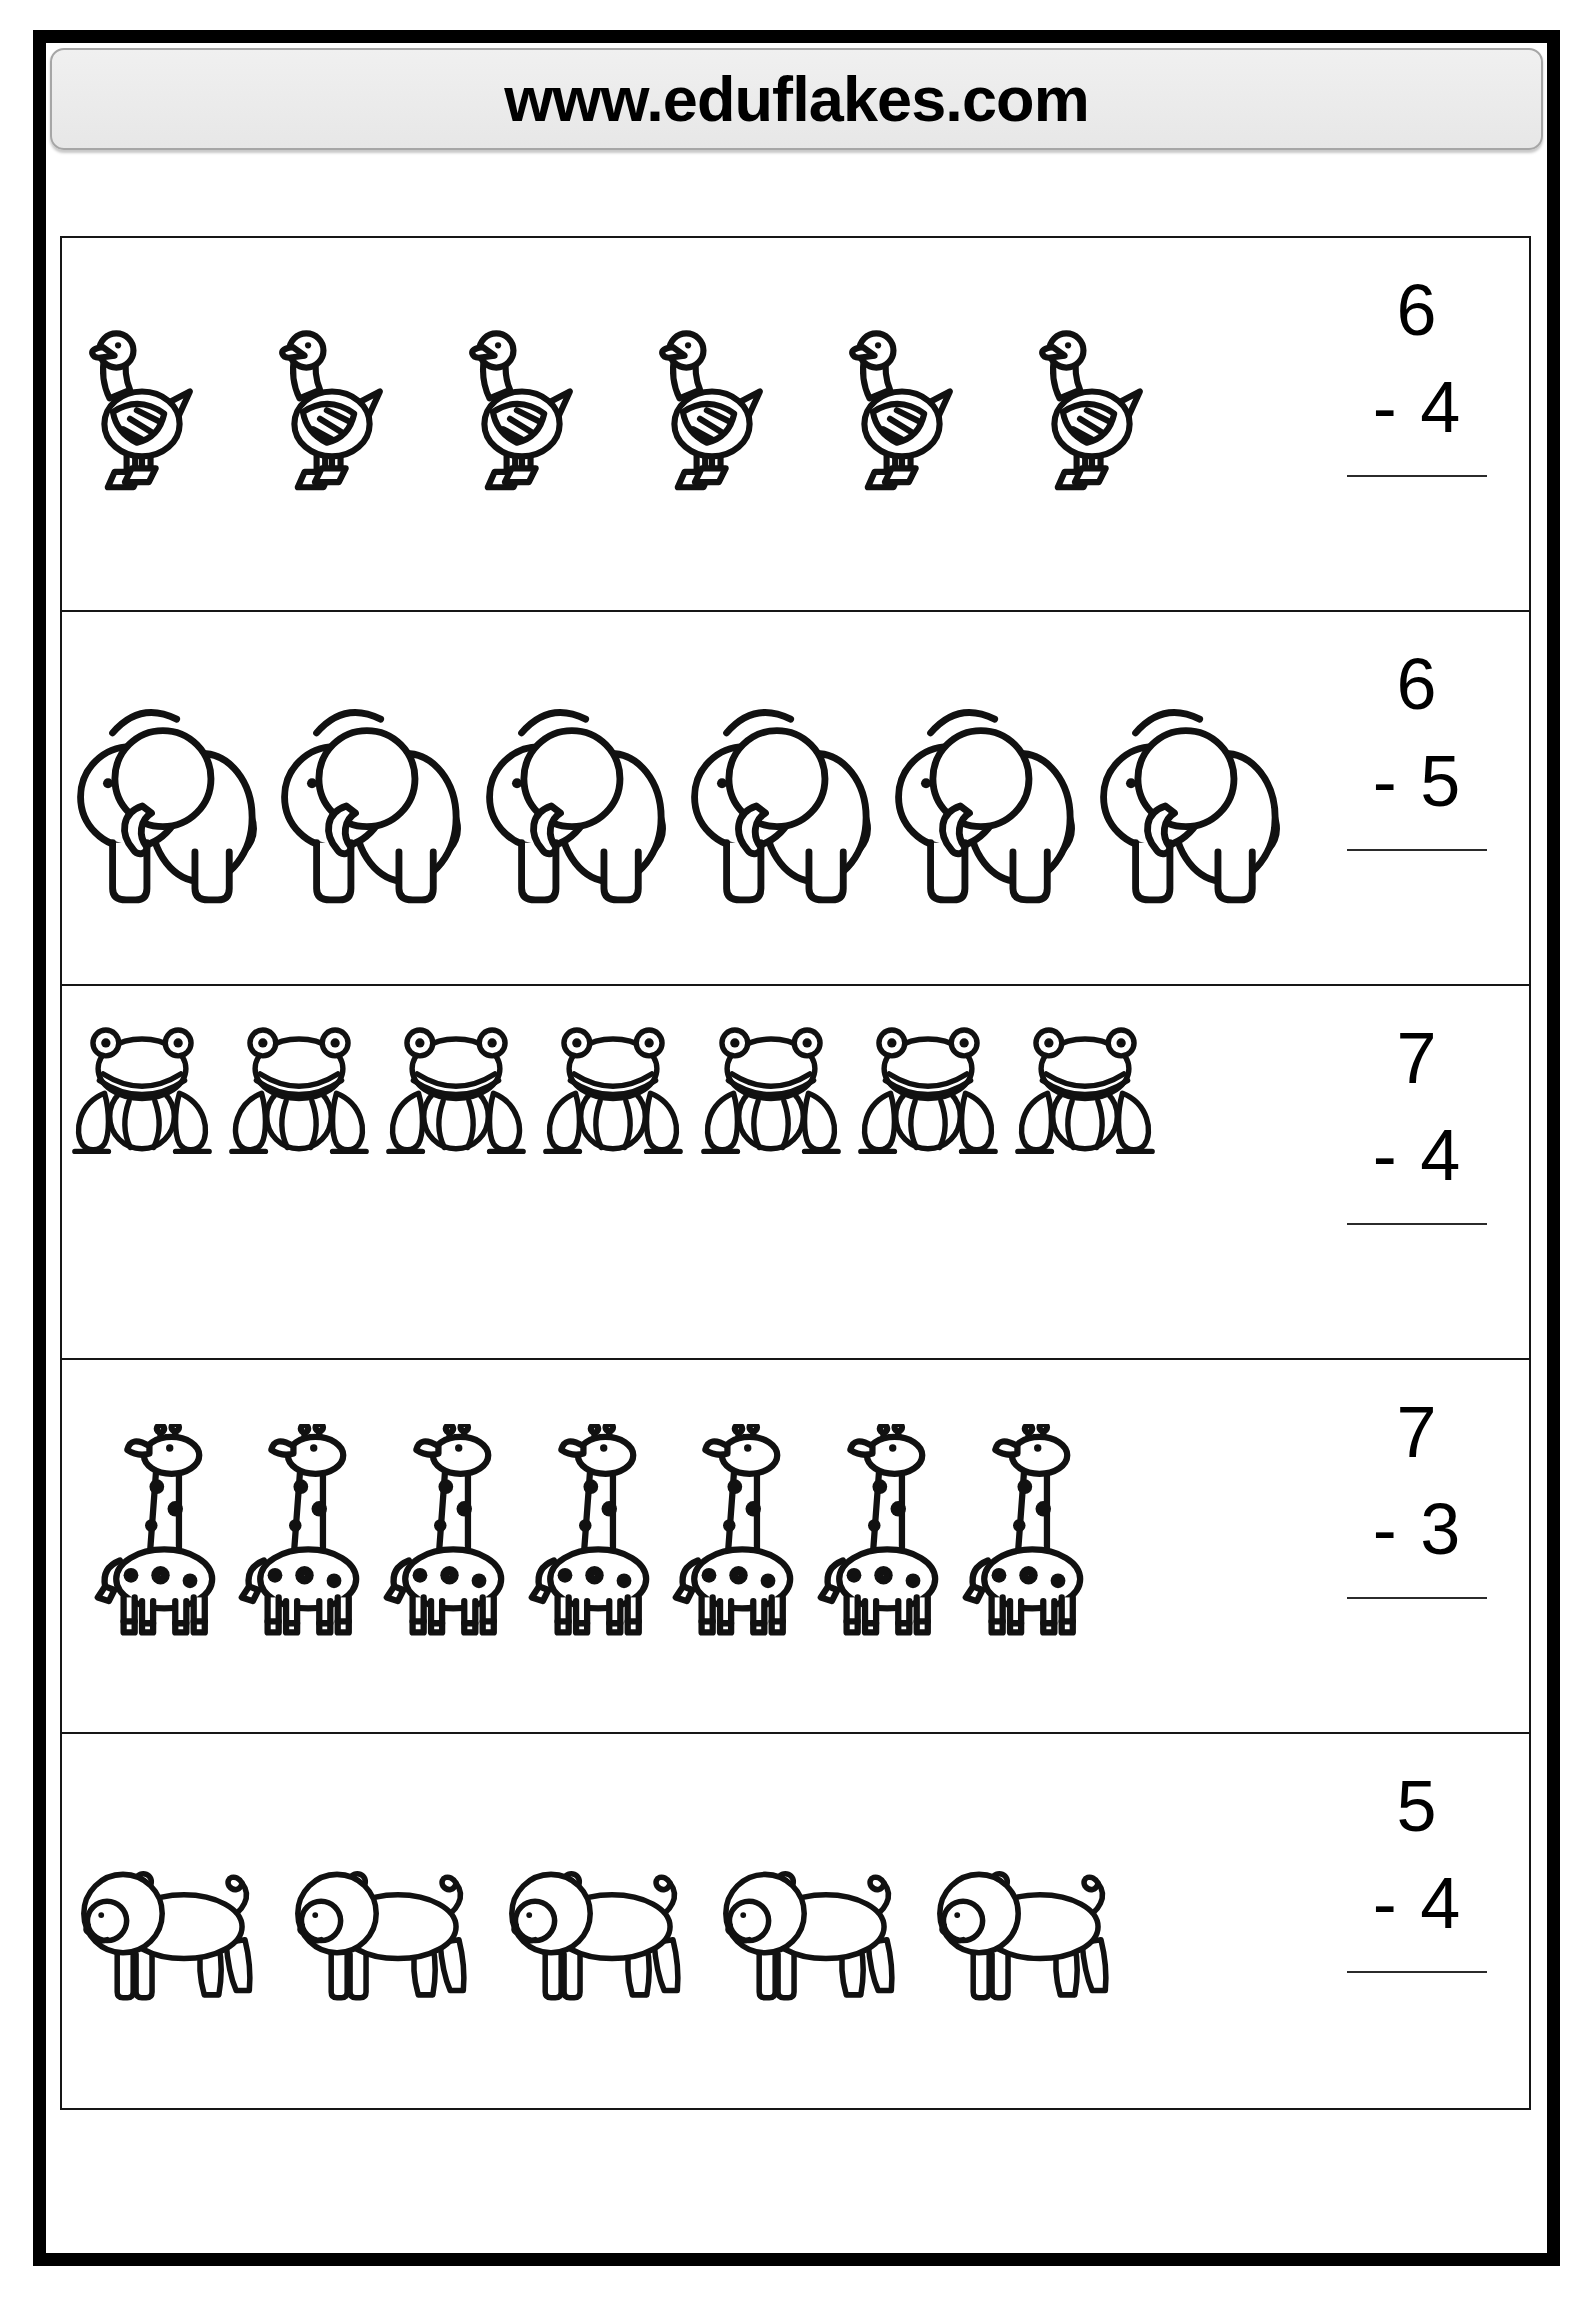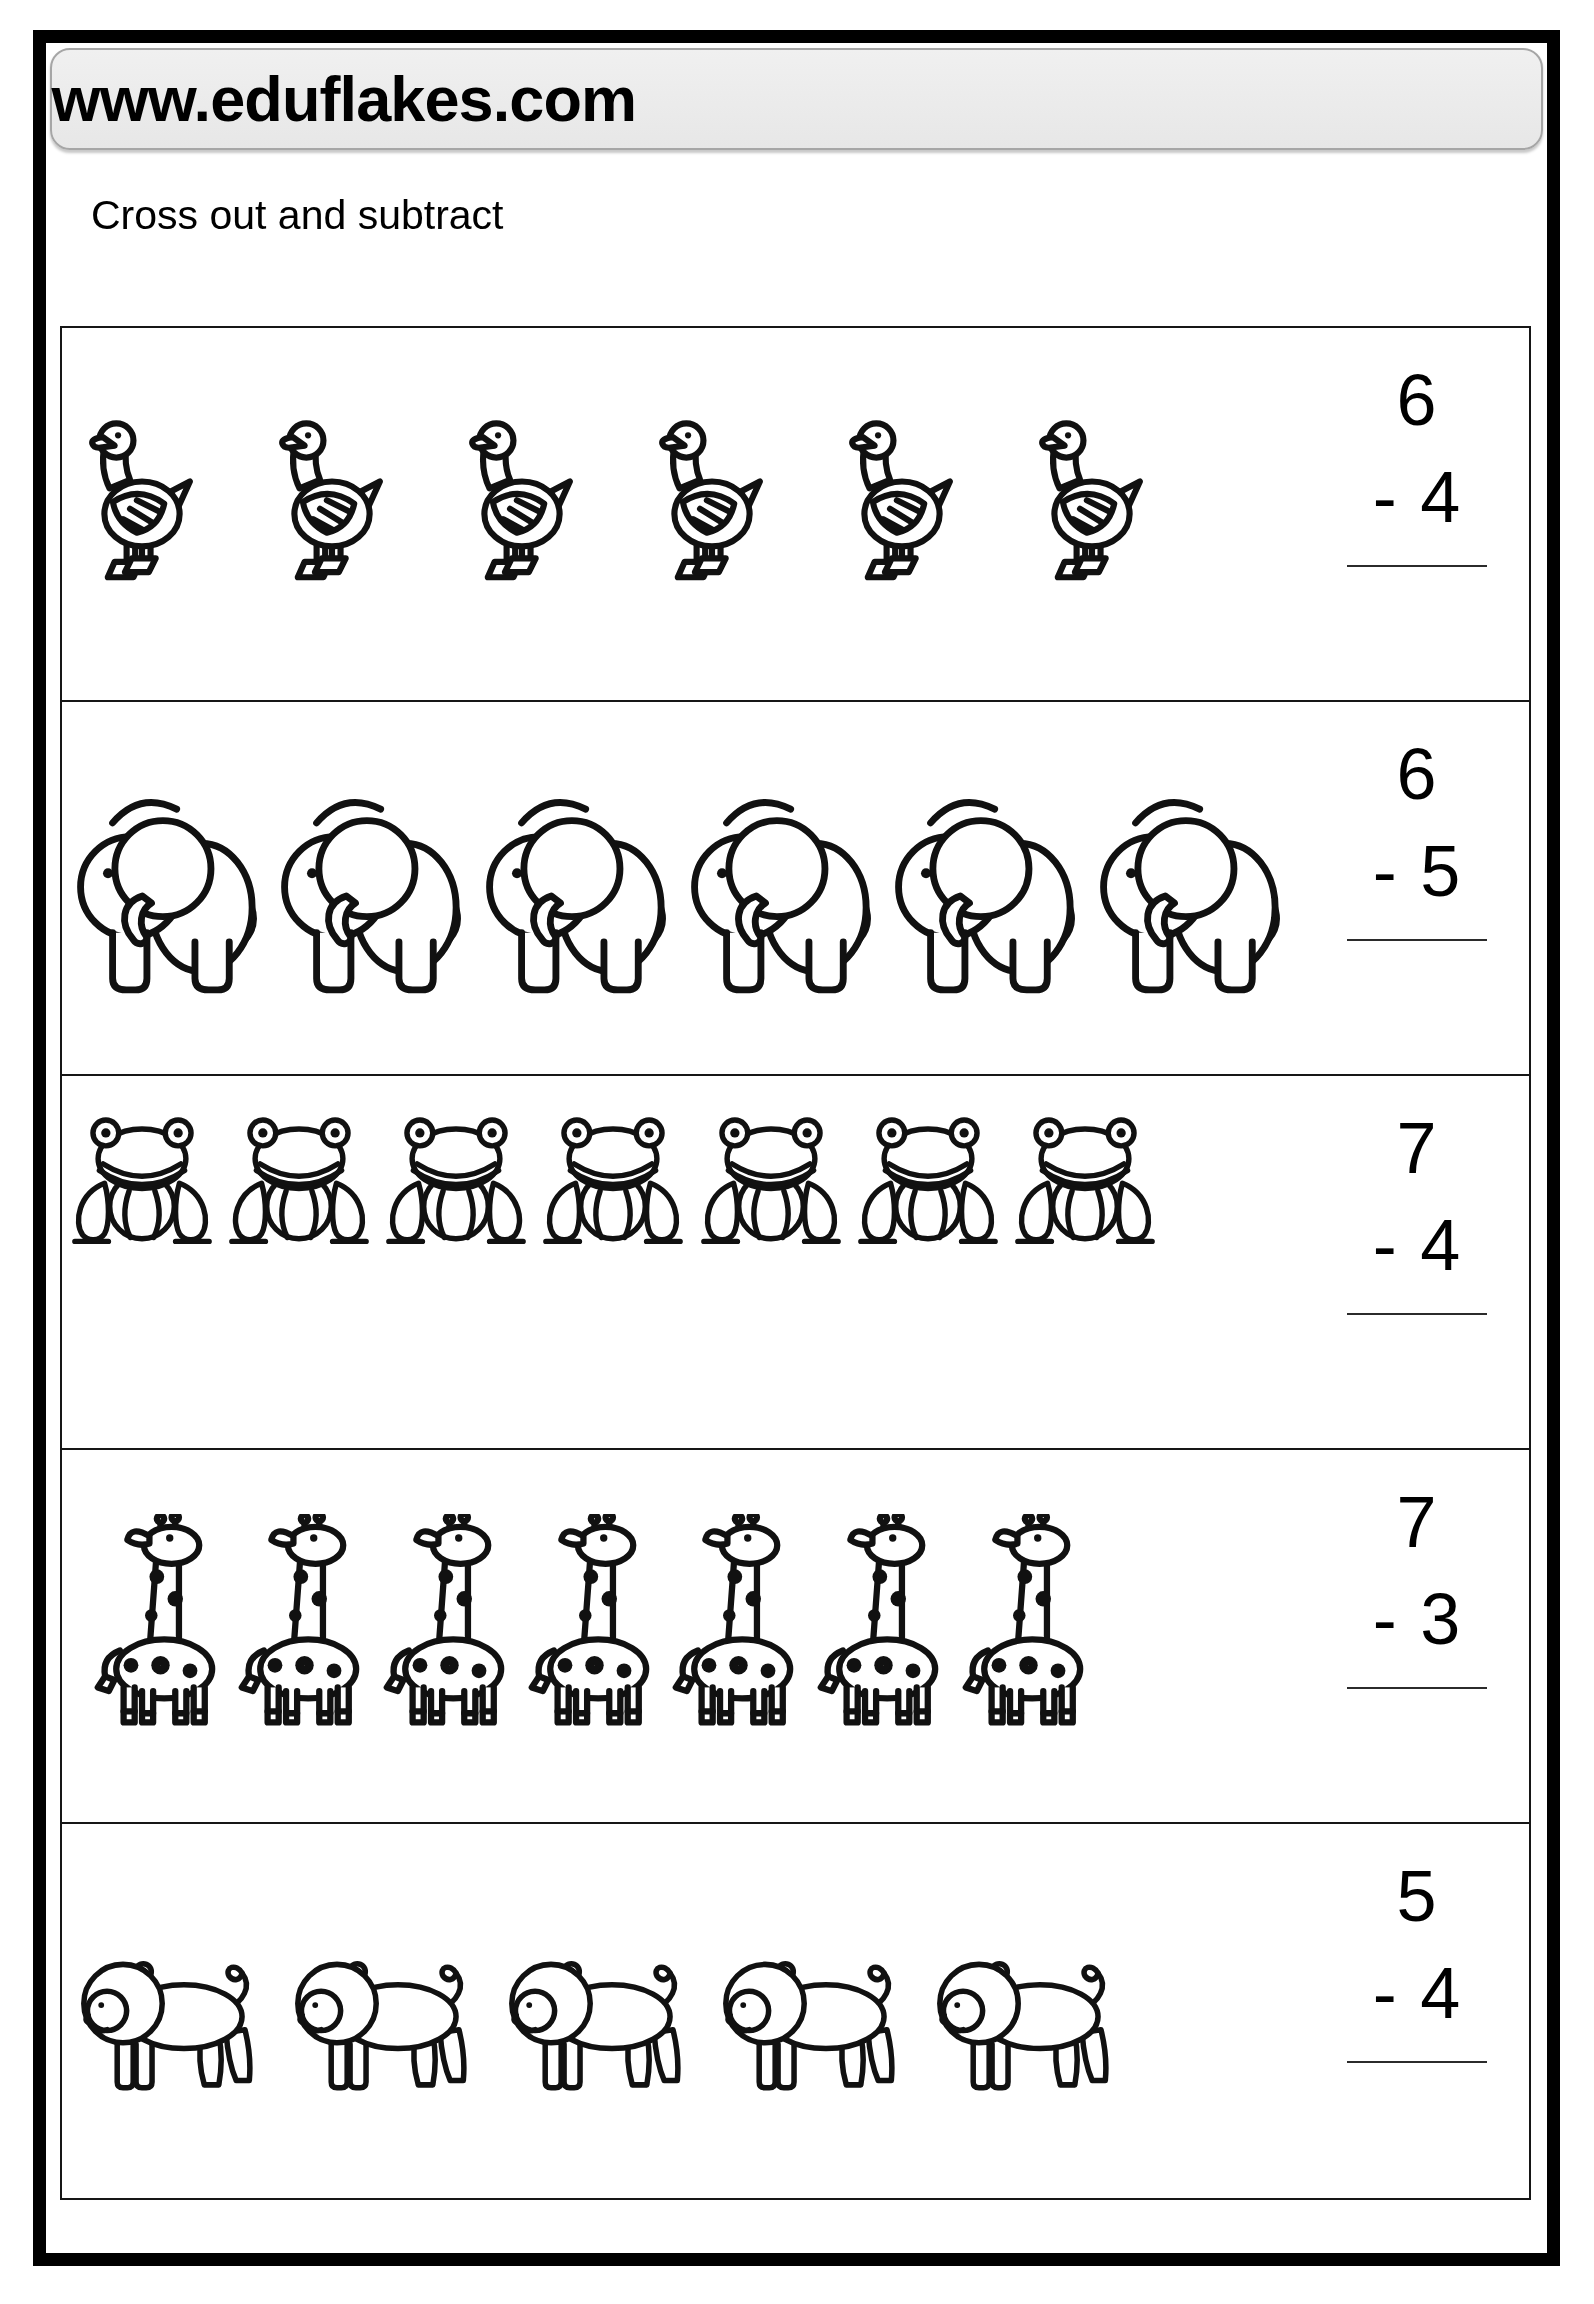--- a/index.html
+++ b/index.html
@@ -11,23 +11,23 @@
   body{width:1595px;height:2304px;position:relative;font-family:"Liberation Sans",sans-serif;color:#000;}
 
   .frame{
     position:absolute;left:33px;top:30px;width:1527px;height:2236px;
     border:13.5px solid var(--frame);background:#fff;
   }
 
   .banner{
     margin:5.4px 3.6px 0 3.6px;height:102px;
     background:linear-gradient(180deg,#f0f0f0,#e7e7e7);
-    border:2.7px solid var(--banner-border);border-radius:20px;
+    border:2.7px solid var(--banner-border);border-radius:14px;
     box-shadow:0 2.7px 2.7px rgba(0,0,0,.22);
-    display:flex;align-items:center;
+    display:flex;align-items:center;justify-content:center;
   }
   .banner h1{font-size:63px;font-weight:bold;letter-spacing:-0.9px;}
 
   .instruction{margin:40px 0 0 45px;font-size:41px;line-height:50px;}
 
   .table{margin:86px 16px 0 13.5px;border:2.7px solid var(--table-border);}
   .row{display:flex;height:374px;border-bottom:2.7px solid var(--table-border);}
   .row:last-child{border-bottom:none;}
 
   .animals{flex:1;display:flex;align-items:center;padding-left:21.6px;overflow:hidden;}
@@ -151,21 +151,20 @@
     </symbol>
   </defs>
 </svg>
 
 <div class="frame">
 
   <header class="banner">
     <h1>www.eduflakes.com</h1>
   </header>
 
-  <p class="instruction">Cross out and subtract</p>
 
   <section class="table">
       <div class="row">
     <div class="animals" data-animal="duck">
           <svg class="animal animal--duck" viewBox="0 0 62 100" role="img">
             <use href="#sym-duck"></use>
           </svg>
           <svg class="animal animal--duck" viewBox="0 0 62 100" role="img">
             <use href="#sym-duck"></use>
           </svg>

